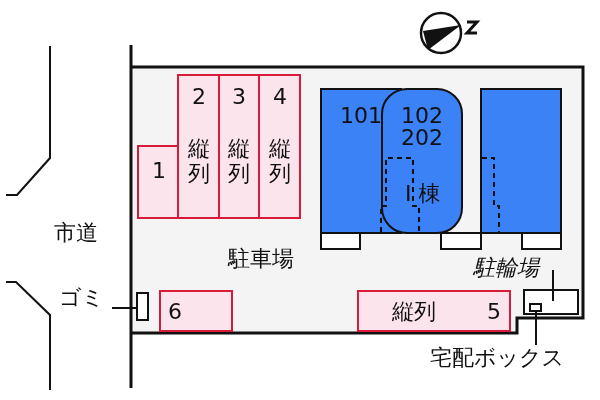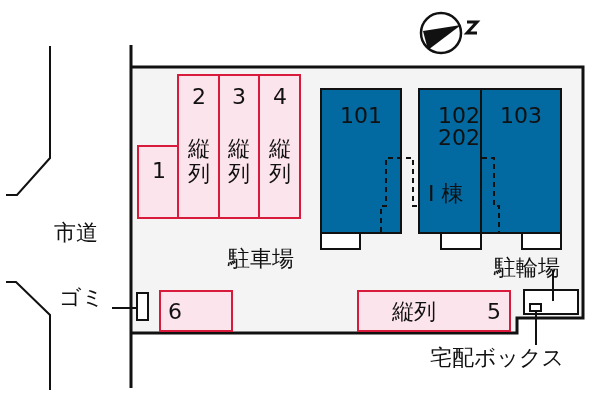--- a/index.html
+++ b/index.html
@@ -2,21 +2,21 @@
 <html><head>
   <meta charset="utf-8">
   <style>
     html, body { margin: 0; padding: 0; background: #ffffff; }
     body { width: 600px; height: 400px; position: relative; overflow: hidden;
            font-family: "DejaVu Sans", "Liberation Sans", sans-serif; color: #111; }
     svg.layer { position: absolute; left: 0; top: 0; }
     .slot { position: absolute; background: #fce4ec; border: 2px solid #d81b3a; box-sizing: border-box; }
     .slot-num { position: absolute; font-size: 22px; line-height: 1; }
     .slot-vert { position: absolute; font-size: 22px; line-height: 25px; width: 24px; text-align: center; }
-    .unit { position: absolute; background: #0369a1; border: 2px solid #111; box-sizing: border-box; }
+    .unit { position: absolute; background: #3b82f6; border: 2px solid #111; box-sizing: border-box; }
     .unit-label { position: absolute; font-size: 22px; line-height: 22px; text-align: center; width: 100%; }
     .tab { position: absolute; background: #fff; border: 2px solid #111; box-sizing: border-box; }
     .label { position: absolute; font-size: 22px; line-height: 1; white-space: nowrap; }
   </style>
 </head>
 <body>
 
 <svg class="layer" width="600" height="400">
 
   <path d="M131 67 L583 67 L583 318 L517 318 L517 333 L131 333 Z" fill="#f4f4f4" stroke="none"></path>
@@ -73,42 +73,42 @@
 <div class="slot" style="left:159px;top:290px;width:74px;height:42px;">
   <span class="slot-num" style="left:7px;top:9px;">6</span>
 </div>
 
 <div>
   <div class="unit" style="left:320px;top:88px;width:82px;height:146px;">
     <div class="unit-label" style="top:15px;">
       <span>101</span><br>
     </div>
   </div>
-  <div class="unit" style="left:418px;top:88px;width:82px;height:146px;">
+  <div class="unit" style="left:381px;top:88px;width:82px;height:146px;border-radius:26px;">
     <div class="unit-label" style="top:15px;">
       <span>102</span><br><span>202</span>
     </div>
   </div>
   <div class="unit" style="left:480px;top:88px;width:82px;height:146px;">
     <div class="unit-label" style="top:15px;">
-      <span>103</span><br>
+      <br>
     </div>
   </div>
 
   <svg class="layer" width="600" height="400" style="pointer-events:none;">
     <path d="M381 232 L381 206 L386 206 L386 158 L413 158 L413 206 L419 206 L419 232" fill="none" stroke="#111" stroke-width="2" stroke-dasharray="5,4"></path>
     <path d="M482 158 L494 158 L494 206 L499 206 L499 232" fill="none" stroke="#111" stroke-width="2" stroke-dasharray="5,4"></path>
   </svg>
 
-  <span class="label" style="left:428px;top:183px;">I 棟</span>
+  <span class="label" style="left:405px;top:183px;">I 棟</span>
 
   <div class="tab" style="left:320px;top:232px;width:41px;height:18px;"></div>
   <div class="tab" style="left:440px;top:232px;width:42px;height:18px;"></div>
   <div class="tab" style="left:521px;top:232px;width:41px;height:18px;"></div>
 </div>
 
 <span class="label" style="left:54px;top:224px;font-family:Liberation Mono, monospace;">市道</span>
 <span class="label" style="left:200px;top:248px;margin-left:28px;">駐車場</span>
 <div class="label" style="left:59px;top:287px;line-height:22px;">
   <span>ゴミ</span><br>
 </div>
-<span class="label" style="left:494px;top:257px;">駐輪場</span>
+<span class="label" style="left:473px;top:257px;font-style:italic;">駐輪場</span>
 <span class="label" style="left:430px;top:347px;text-align:right;">宅配ボックス</span>
 
 </body></html>

